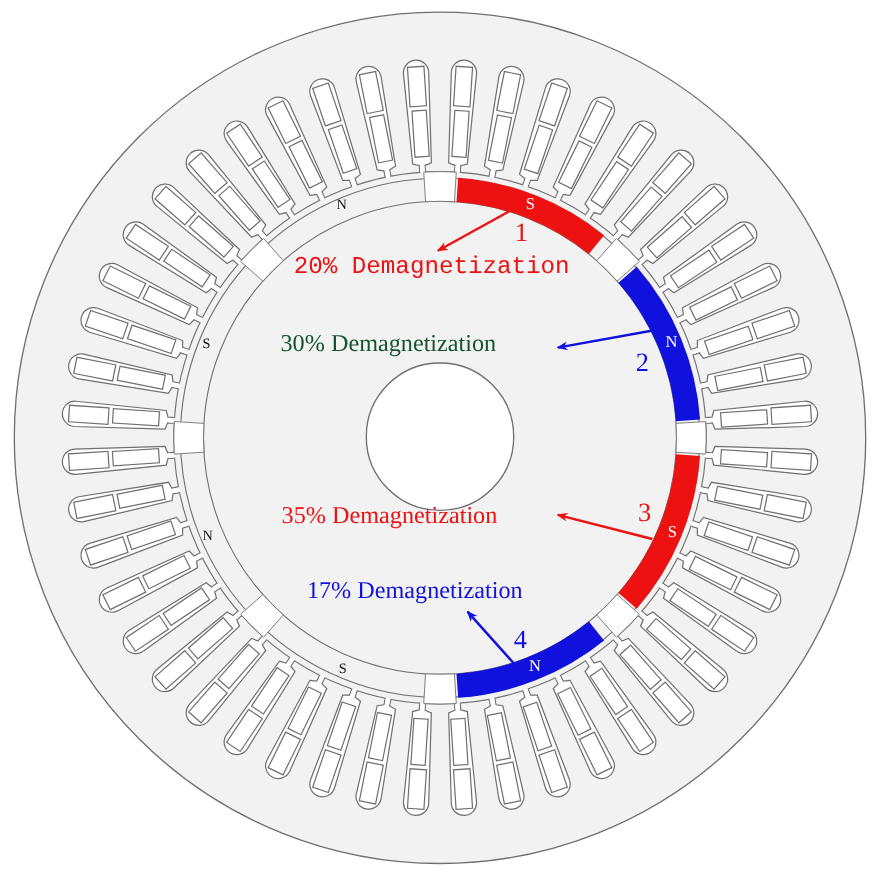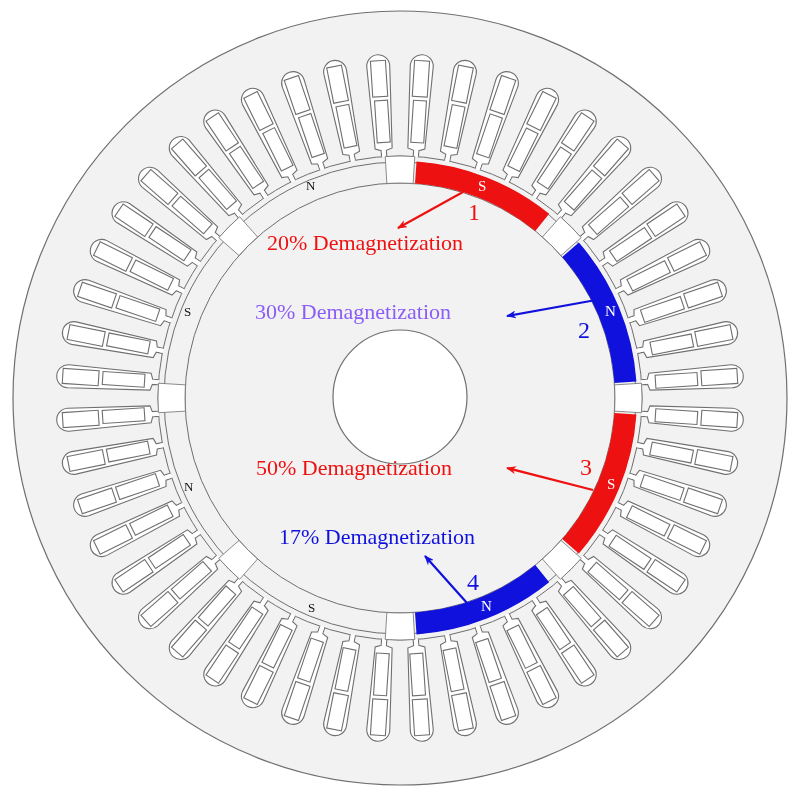--- a/index.html
+++ b/index.html
@@ -340,23 +340,23 @@
   <defs>
         <marker id="ah-red" markerWidth="10" markerHeight="8" refX="9" refY="4" orient="auto" markerUnits="userSpaceOnUse">
           <path d="M0,0 L10,4 L0,8 L3,4 Z" fill="#ee1111"></path>
         </marker>
         <marker id="ah-blue" markerWidth="10" markerHeight="8" refX="9" refY="4" orient="auto" markerUnits="userSpaceOnUse">
           <path d="M0,0 L10,4 L0,8 L3,4 Z" fill="#1111dd"></path>
         </marker>
       </defs>
     </svg>
 
-  <div class="lbl big" style="left:267px; top:232px; color:#ee1111;">20% Demagnetization</div>
-  <div class="lbl big" style="left:255px; top:301px; color:#8b5cf6;">30% Demagnetization</div>
-  <div class="lbl big" style="left:256px; top:457px; color:#ee1111;">50% Demagnetization</div>
+  <div class="lbl big" style="left:267px; top:232px; color:#ee1111;font-family:Liberation Mono, monospace;">20% Demagnetization</div>
+  <div class="lbl big" style="left:255px; top:301px; color:#14532d;">30% Demagnetization</div>
+  <div class="lbl big" style="left:256px; top:457px; color:#ee1111;">35% Demagnetization</div>
   <div class="lbl big" style="left:279px; top:526px; color:#1111dd;">17% Demagnetization</div>
 
   <div class="lbl num" style="left:468px; top:200px; color:#ee1111;">1</div>
   <div class="lbl num" style="left:578px; top:318px; color:#1111dd;">2</div>
   <div class="lbl num" style="left:580px; top:455px; color:#ee1111;">3</div>
   <div class="lbl num" style="left:467px; top:570px; color:#1111dd;">4</div>
 
   <div class="lbl mag-letter" style="left:478px; top:179px;">S</div>
   <div class="lbl mag-letter" style="left:605px; top:304px;">N</div>
   <div class="lbl mag-letter" style="left:607px; top:477px;">S</div>

